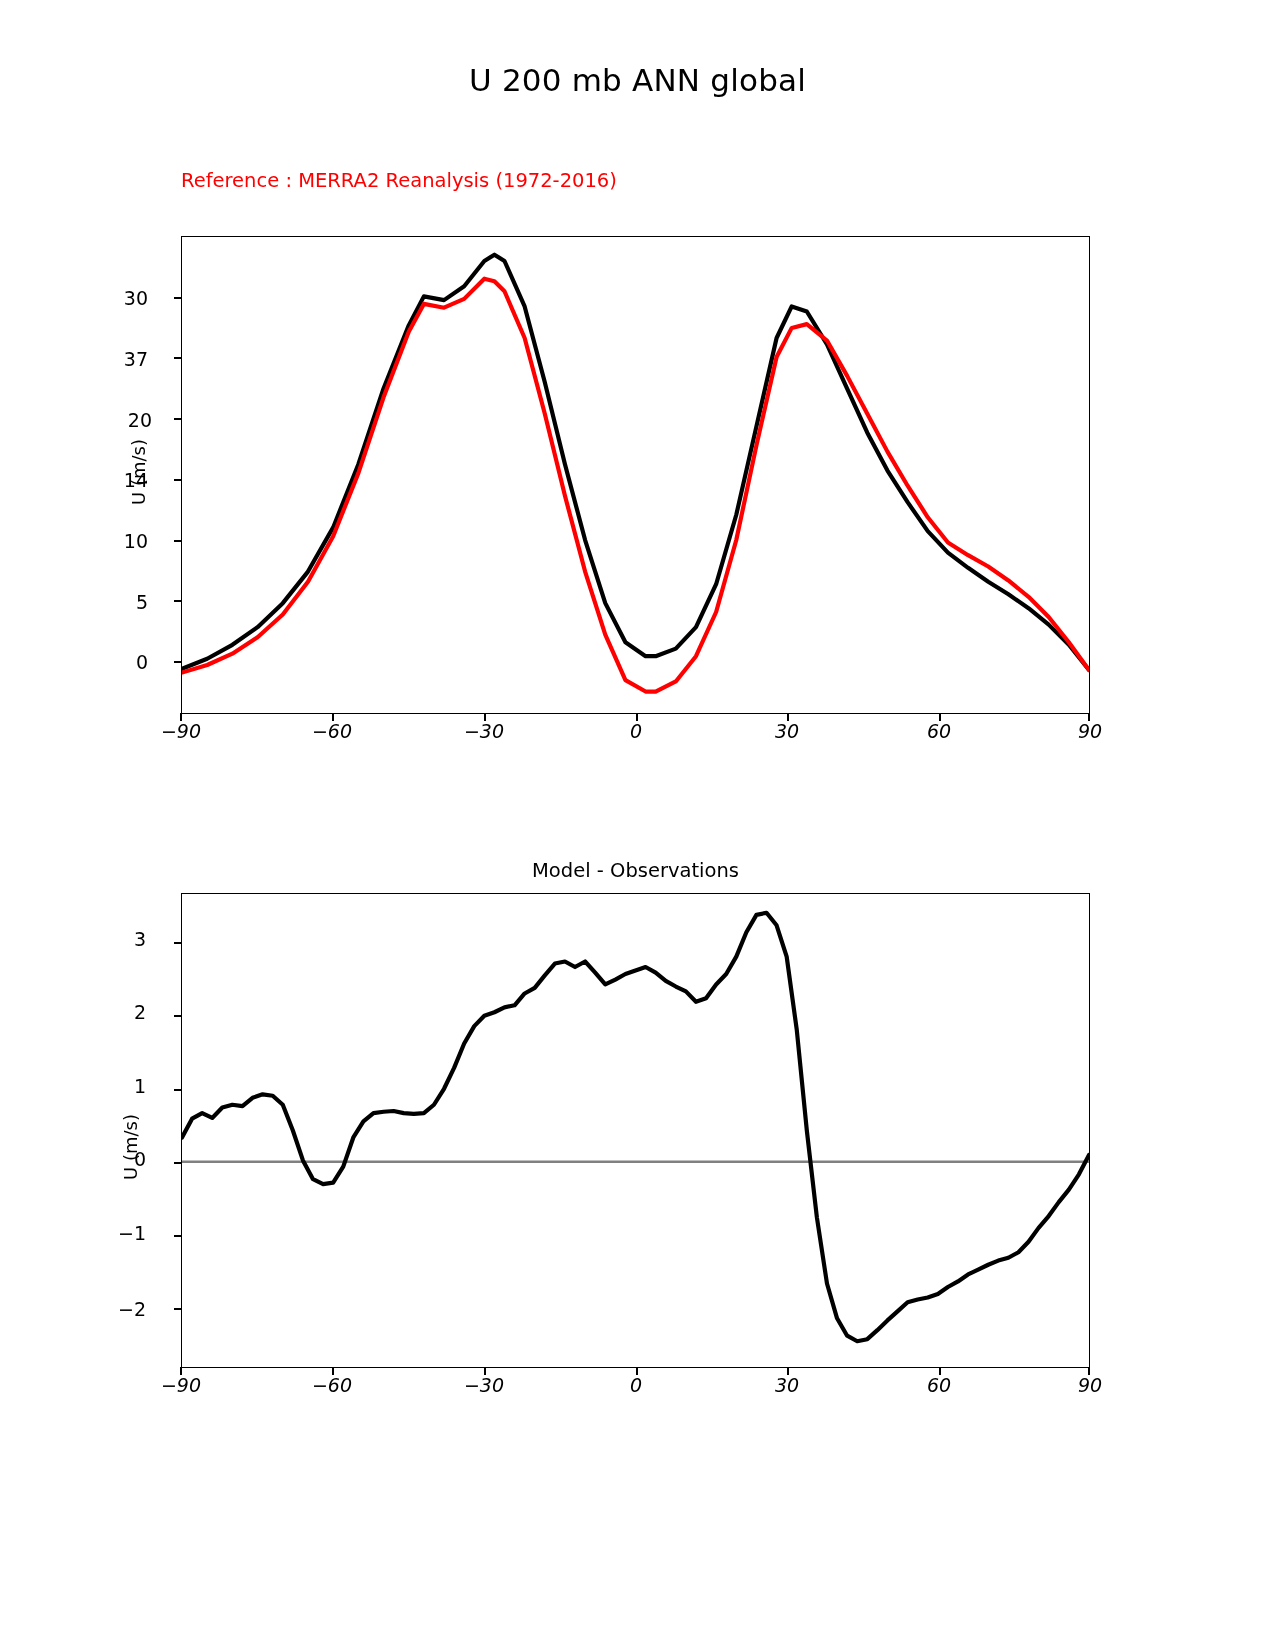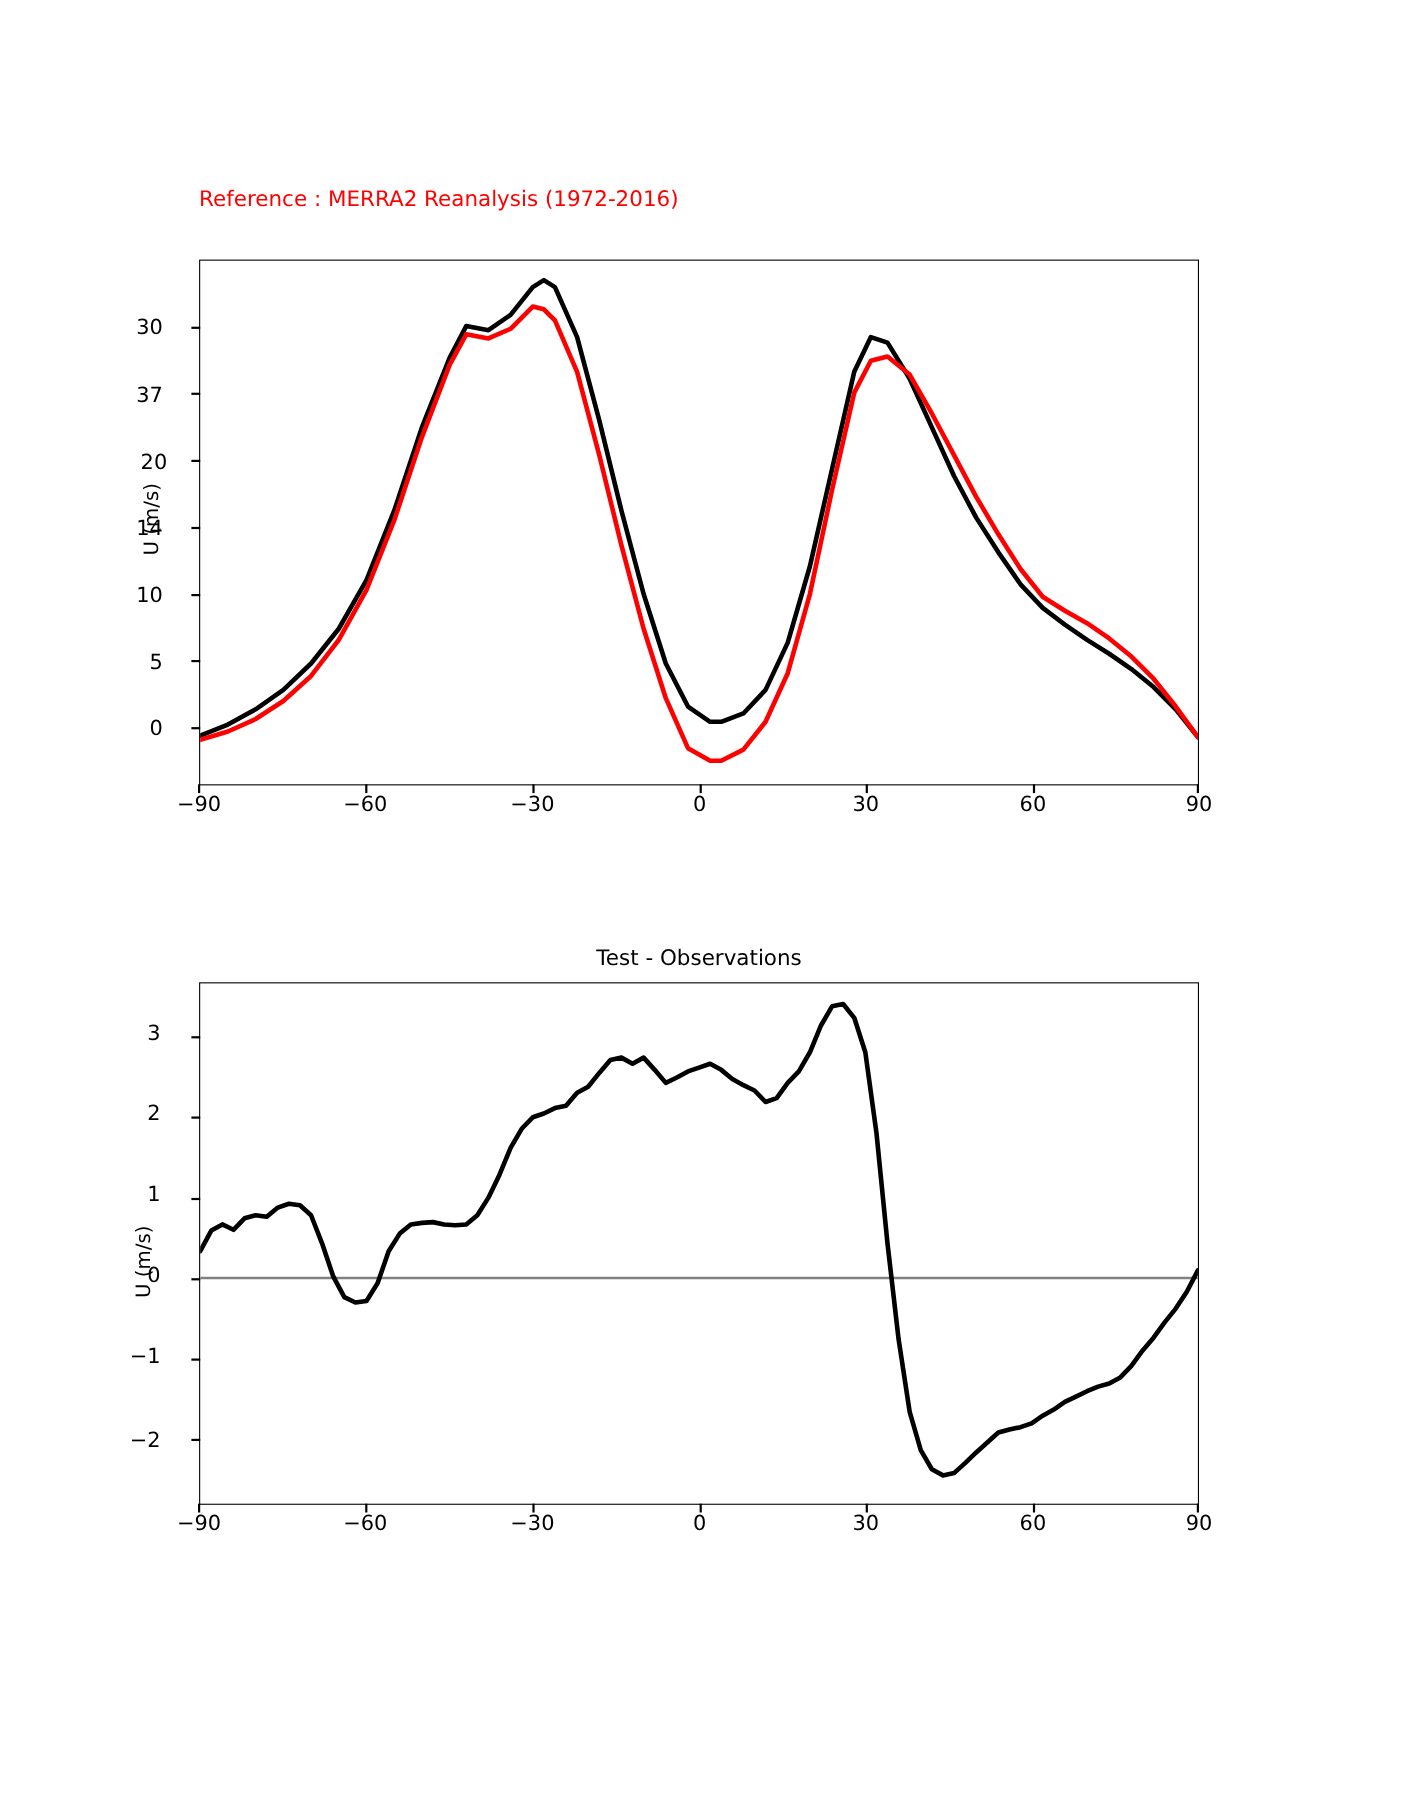--- a/index.html
+++ b/index.html
@@ -83,39 +83,41 @@
     text-align: right;
     width: 60px;
     white-space: nowrap;
   }
   .xtick {
     position: absolute;
     font-size: 19px;
     text-align: center;
     width: 70px;
     white-space: nowrap;
+    font-style: italic;
   }
   .tickmark {
     position: absolute;
     background: #000000;
   }
   #subtitle-bottom {
     position: absolute;
     top: 859px;
     left: 181px;
     width: 909px;
     text-align: center;
     font-size: 19.5px;
   }
 </style>
 </head>
 <body>
 
 <div class="page">
 
+  <div id="main-title">U 200 mb ANN global</div>
 
   <div class="legend-block">
     <div class="legend-ref">Reference : MERRA2 Reanalysis (1972-2016)</div>
   </div>
 
   <div class="ylabel" id="ylabel-top">U (m/s)</div>
 
   <div class="panel" id="panel-top">
     <svg viewBox="0 0 909 478" preserveAspectRatio="none">
 
@@ -150,21 +152,21 @@
   <div class="xtick" style="left:1055px; top:720px;">90</div>
 
   <div class="tickmark" style="left:180px; top:713px; width:1.8px; height:8px;"></div>
   <div class="tickmark" style="left:332px; top:713px; width:1.8px; height:8px;"></div>
   <div class="tickmark" style="left:484px; top:713px; width:1.8px; height:8px;"></div>
   <div class="tickmark" style="left:636px; top:713px; width:1.8px; height:8px;"></div>
   <div class="tickmark" style="left:787px; top:713px; width:1.8px; height:8px;"></div>
   <div class="tickmark" style="left:939px; top:713px; width:1.8px; height:8px;"></div>
   <div class="tickmark" style="left:1088px; top:713px; width:1.8px; height:8px;"></div>
 
-  <div id="subtitle-bottom">Test - Observations</div>
+  <div id="subtitle-bottom">Model - Observations</div>
 
   <div class="ylabel" id="ylabel-bottom">U (m/s)</div>
 
   <div class="panel" id="panel-bottom">
     <svg viewBox="0 0 909 475" preserveAspectRatio="none">
       <line x1="0" y1="268.9338235294118" x2="909" y2="268.9338235294118" stroke="#808080" stroke-width="2.4"></line>
       <polyline fill="none" stroke="#000000" stroke-width="4.2" stroke-linejoin="round" stroke-linecap="round" points="0.00,244.49 10.10,225.63 20.20,220.04 30.30,224.93 40.40,214.45 50.50,211.65 60.60,213.05 70.70,204.67 80.80,201.18 90.90,202.57 101.00,211.65 111.10,237.50 121.20,267.54 131.30,286.40 141.40,291.29 151.50,289.89 161.60,273.82 171.70,244.49 181.80,228.42 191.90,220.04 202.00,218.64 212.10,217.94 222.20,220.04 232.30,220.74 242.40,220.04 252.50,211.65 262.60,195.59 272.70,174.63 282.80,150.18 292.90,132.72 303.00,122.24 313.10,118.75 323.20,113.86 333.30,111.76 343.40,99.89 353.50,94.30 363.60,81.73 373.70,69.85 383.80,67.76 393.90,73.35 404.00,67.76 414.10,78.93 424.20,90.81 434.30,85.92 444.40,80.33 454.50,76.84 464.60,73.35 474.70,78.93 484.80,87.32 494.90,92.90 505.00,97.79 515.10,108.27 525.20,104.78 535.30,90.81 545.40,80.33 555.50,62.87 565.60,38.42 575.70,20.96 585.80,18.86 595.90,31.43 606.00,62.87 616.10,136.21 626.20,237.50 636.30,324.82 646.40,391.18 656.50,426.10 666.60,443.57 676.70,449.15 686.80,447.06 696.90,437.98 707.00,428.20 717.10,419.12 727.20,410.04 737.30,407.24 747.40,405.15 757.50,401.65 767.60,394.67 777.70,389.08 787.80,382.10 797.90,377.21 808.00,372.32 818.10,368.13 828.20,365.33 838.30,359.74 848.40,349.26 858.50,335.29 868.60,323.42 878.70,309.45 888.80,296.88 898.90,281.51 909.00,261.95"></polyline>
     </svg>
   </div>
 

